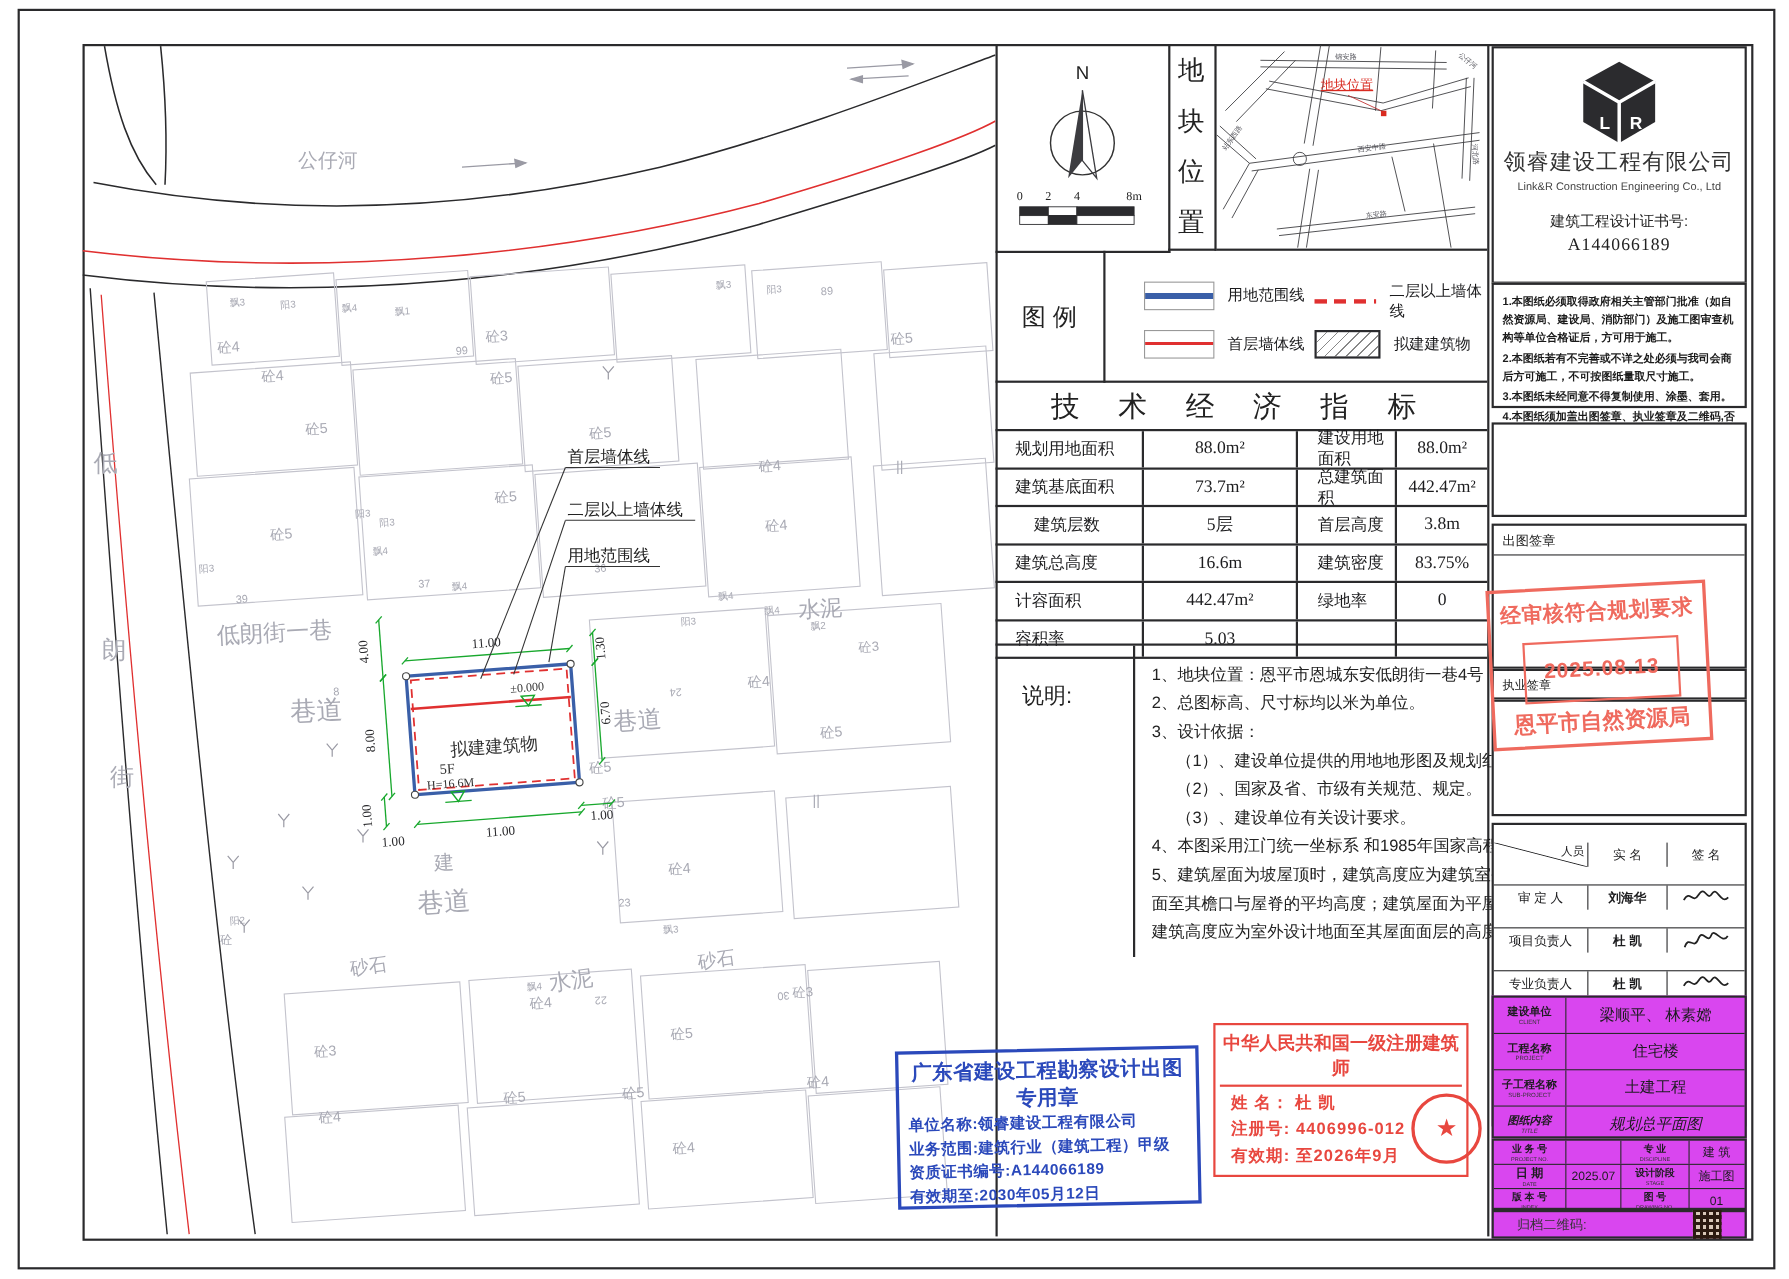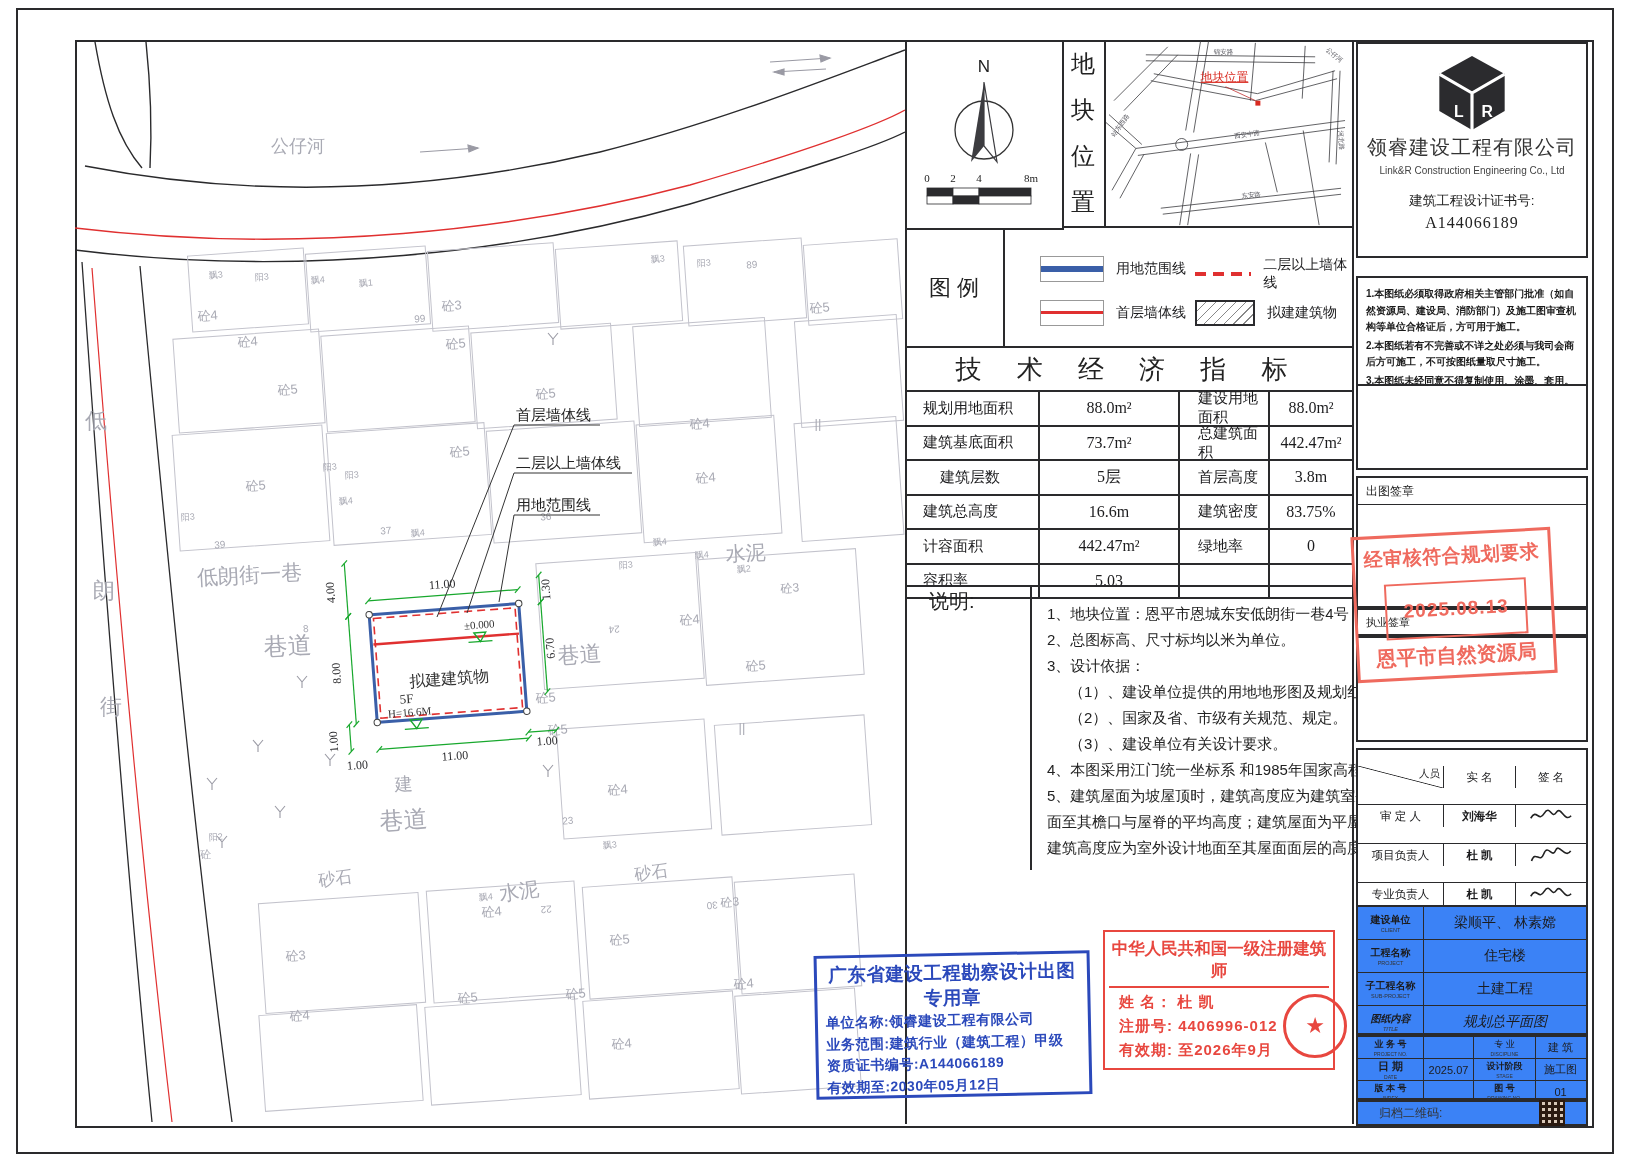--- a/index.html
+++ b/index.html
@@ -34,21 +34,21 @@
   .sigtab{position:absolute;left:1356px;top:748px;width:232px;border:2.5px solid #2a2a2c;background:#fff;box-sizing:border-box;}
   .sigrow{display:flex;border-top:1.5px solid #2a2a2c;height:22px;margin-top:16px;}
   .sigrow:first-child{border-top:none;}
   .sigc{border-right:1.5px solid #2a2a2c;display:flex;align-items:center;justify-content:center;
         font-size:11.5px;box-sizing:border-box;}
   .sigc:last-child{border-right:none;}
   .diag{background:linear-gradient(to top right,transparent calc(50% - 0.8px),#2a2a2c,transparent calc(50% + 0.8px));
         position:relative;}
   .diag span{position:absolute;right:3px;top:1px;font-size:10.5px;}
   
-  .tb{position:absolute;left:1356px;width:232px;border:2.5px solid #2a2a2c;background:#3b82f6;box-sizing:border-box;}
+  .tb{position:absolute;left:1356px;width:232px;border:2.5px solid #2a2a2c;background:#d946ef;box-sizing:border-box;}
   .tbrow{display:flex;border-top:1.5px solid #2a2a2c;}
   .tbrow:first-child{border-top:none;}
   .tbl{width:66px;border-right:1.5px solid #2a2a2c;display:flex;flex-direction:column;align-items:center;justify-content:center;box-sizing:border-box;}
   .tbl .zh{font-size:10px;font-weight:bold;}
   .tbl .en{font-size:5.5px;color:#333;}
   .tbv{flex:1;display:flex;align-items:center;justify-content:center;font-size:14px;}
   .gcell{display:flex;flex-direction:column;align-items:center;justify-content:center;border-right:1.5px solid #2a2a2c;box-sizing:border-box;}
   .gval{display:flex;align-items:center;justify-content:center;border-right:1.5px solid #2a2a2c;box-sizing:border-box;font-size:11px;}
   
   .stamp-blue{position:absolute;left:815px;top:953px;width:276px;height:144px;border:3px solid #2b49bb;
@@ -423,21 +423,21 @@
     <div class="trow" style="height: 32.5px;">
       <div class="tcell lab" style="width: 135px;">容积率</div>
       <div class="tcell val" style="width: 140px;">5.03</div>
       <div class="tcell lab" style="width: 90px;"></div>
       <div class="tcell val" style="width: 82px;"></div>
     </div>
   </div>
 
 <div class="abs" style="left:905px;top:585px;width:447px;height:283px;border-top:2px solid #2a2a2c;border-bottom:0;box-sizing:border-box;">
   <div class="vline" style="left:125px;top:0;height:283px;"></div>
-  <span class="sm-label abs" style="left:24px;top:1px;">说明:</span>
+  <span class="sm-label abs" style="left:24px;top:32px;">说明:</span>
   <div class="abs" id="sm-lines" style="left:142px;top:14px;">
       <div class="sm-line">1、地块位置：恩平市恩城东安低朗街一巷4号；</div>
       <div class="sm-line">2、总图标高、尺寸标均以米为单位。</div>
       <div class="sm-line">3、设计依据：</div>
       <div class="sm-line indent">（1）、建设单位提供的用地地形图及规划红线图。</div>
       <div class="sm-line indent">（2）、国家及省、市级有关规范、规定。</div>
       <div class="sm-line indent">（3）、建设单位有关设计要求。</div>
       <div class="sm-line">4、本图采用江门统一坐标系 和1985年国家高程基准；</div>
       <div class="sm-line">5、建筑屋面为坡屋顶时，建筑高度应为建筑室外设计地</div>
       <div class="sm-line">面至其檐口与屋脊的平均高度；建筑屋面为平屋顶时，</div>
@@ -469,21 +469,21 @@
     <polygon points="35,2 66,19 66,54 35,72 4,54 4,19" fill="#2b2b2e"></polygon>
     <path d="M 4,19 L 35,37 L 66,19 M 35,37 L 35,72" stroke="#fff" stroke-width="3" fill="none"></path>
     <text x="18" y="60" font-size="15" fill="#fff" font-weight="bold">L</text>
     <text x="44" y="60" font-size="15" fill="#fff" font-weight="bold">R</text>
   </svg>
   <div class="company-name">领睿建设工程有限公司</div>
   <div class="company-en">Link&amp;R Construction Engineering Co., Ltd</div>
   <div class="cert" style="margin-top:16px;">建筑工程设计证书号:</div>
   <div class="certno" style="margin-top:4px;">A144066189</div>
 </div>
-<div class="rc-box" style="top:276px;height:114px;padding:8px 8px;" id="notes4-box">
+<div class="rc-box" style="top:257px;height:114px;padding:8px 8px;" id="notes4-box">
     <p class="note4">1.本图纸必须取得政府相关主管部门批准（如自然资源局、建设局、消防部门）及施工图审查机构等单位合格证后，方可用于施工。</p>
     <p class="note4">2.本图纸若有不完善或不详之处必须与我司会商后方可施工，不可按图纸量取尺寸施工。</p>
     <p class="note4">3.本图纸未经同意不得复制使用、涂墨、套用。</p>
     <p class="note4">4.本图纸须加盖出图签章、执业签章及二维码,否则一律无效。</p>
   </div>
 <div class="rc-box" style="top:384px;height:86px;"></div>
 <div class="rc-box" style="top:476px;height:132px;">
   <div class="seal-label" style="padding:5px 0 4px 8px;border-bottom:1.5px solid #2a2a2c;">出图签章</div>
 </div>
 <div class="rc-box" style="top:608px;height:28px;display:flex;align-items:center;">
@@ -591,21 +591,21 @@
     </div>
   </div>
 <div class="tb" style="top:1035px;height:65px;" id="tb-grid">
     <div class="tbrow" style="height: 21px;">
       <div class="gcell" style="width: 66px;">
         <span style="font-size: 9px; font-weight: bold;">业 务 号</span>
         <span style="font-size: 5px; color: rgb(51, 51, 51);">PROJECT NO.</span>
       </div>
       <div class="gval" style="width: 50px;"></div>
       <div class="gcell" style="width: 62px;">
-        <span style="font-size: 9px; font-weight: normal;">专  业</span>
+        <span style="font-size: 9px; font-weight: bold;">专  业</span>
         <span style="font-size: 5px; color: rgb(51, 51, 51);">DISCIPLINE</span>
       </div>
       <div class="gval" style="width: 49px; border-right: none;">建 筑</div>
     </div>
     <div class="tbrow" style="height: 21px;">
       <div class="gcell" style="width: 66px;">
         <span style="font-size: 11px; font-weight: bold;">日  期</span>
         <span style="font-size: 5px; color: rgb(51, 51, 51);">DATE</span>
       </div>
       <div class="gval" style="width: 50px;">2025.07</div>

